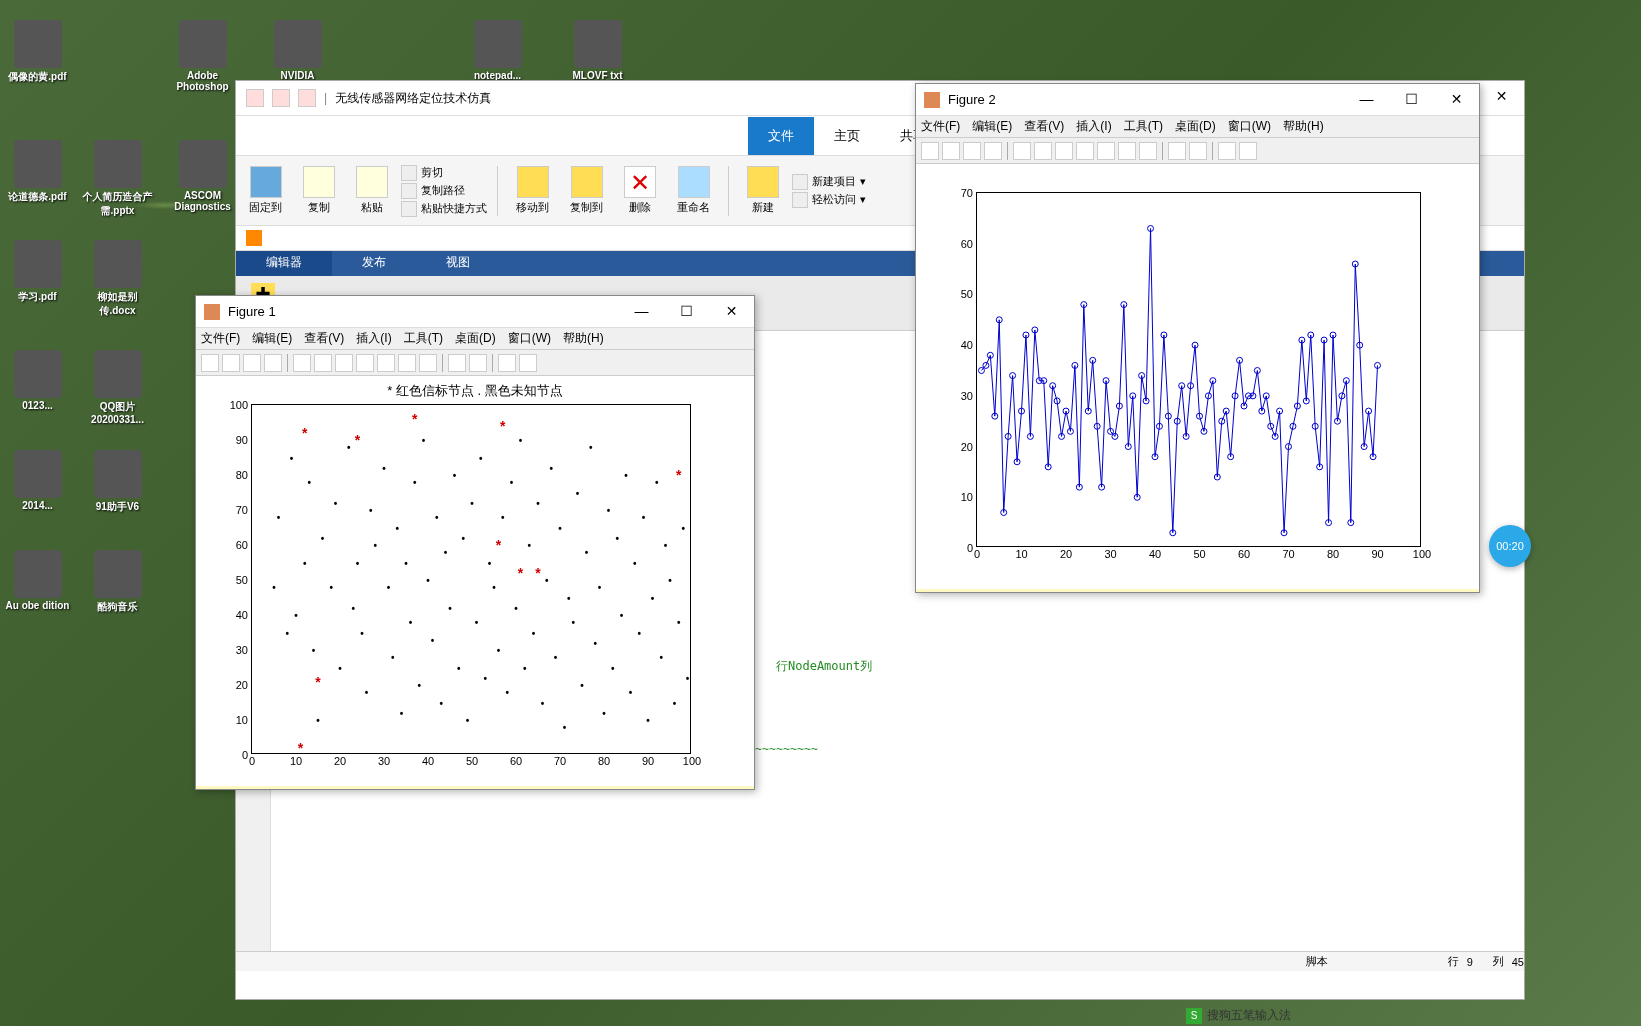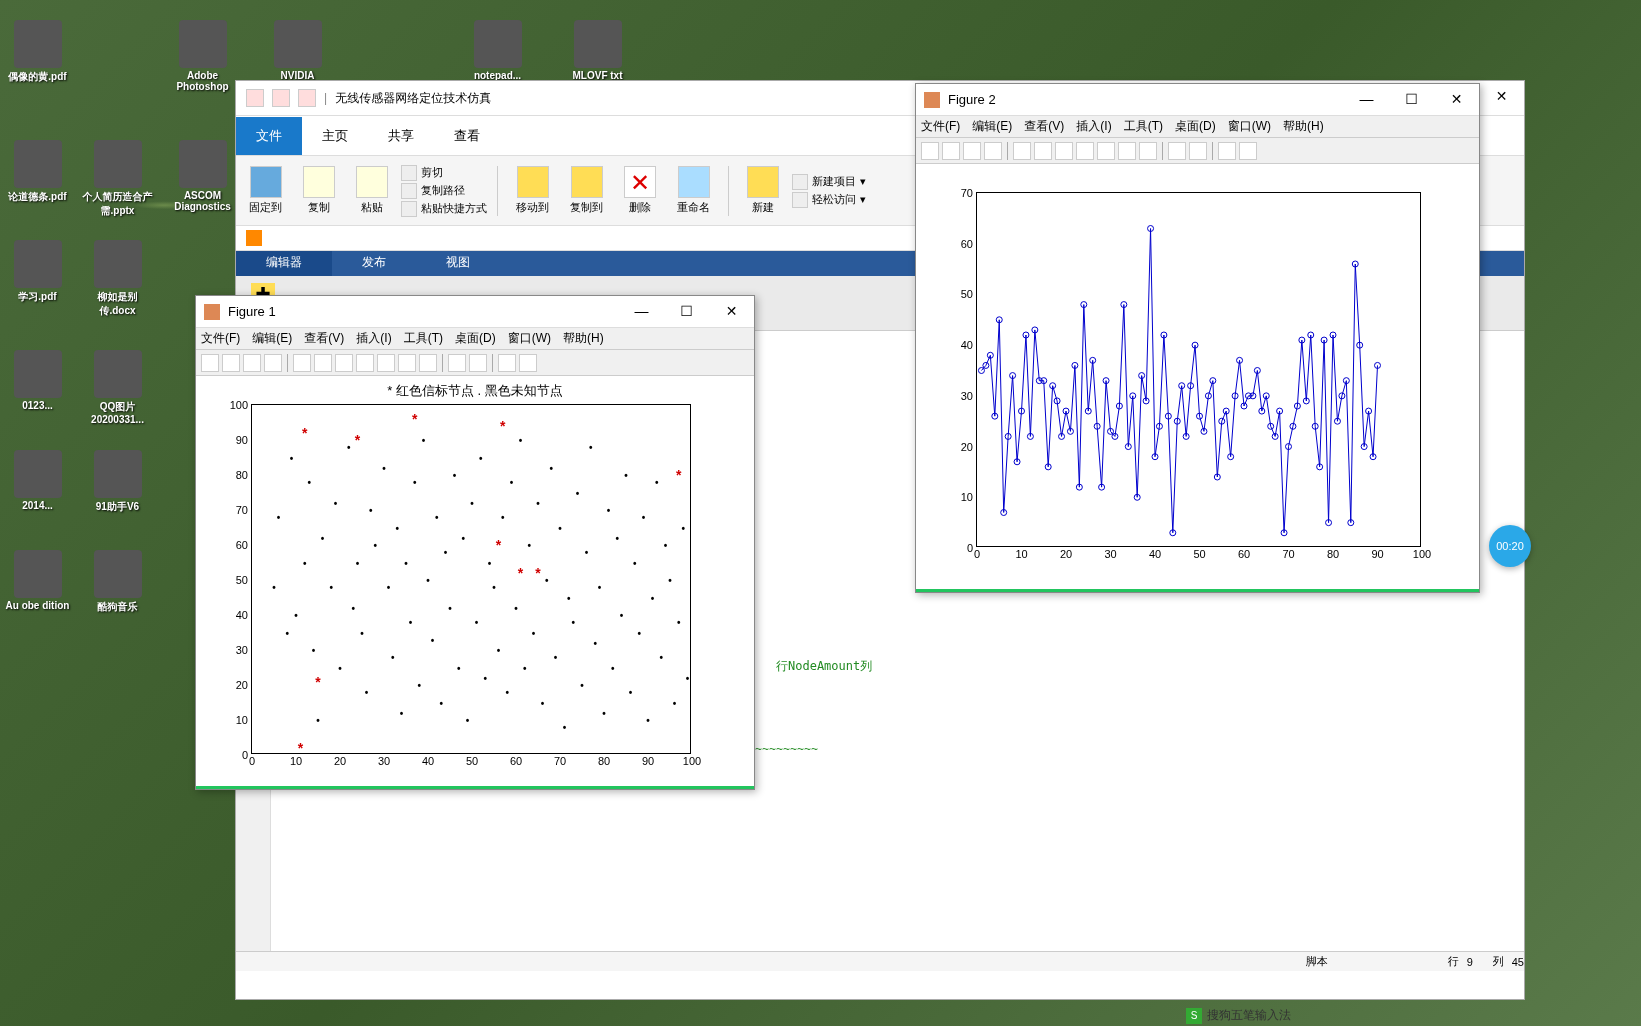--- a/index.html
+++ b/index.html
@@ -11,21 +11,21 @@
   radial-gradient(ellipse 70px 7px at 60% 60%, #5a7a3a 0%, transparent 50%),
   radial-gradient(ellipse 90px 9px at 80% 80%, #6a8a4a 0%, transparent 50%),
   radial-gradient(ellipse 50px 5px at 20% 70%, #7a9a5a 0%, transparent 50%);
 }
 .desktop-icon { position: absolute; width: 75px; text-align: center; color: #fff; font-size: 10px; text-shadow: 1px 1px 2px #000; font-weight: bold; }
 .desktop-icon .ico { width: 48px; height: 48px; margin: 0 auto 2px; background: #555; border-radius: 4px; }
 .explorer-window { position: absolute; left: 235px; top: 80px; width: 1290px; height: 920px; background: #fff; border: 1px solid #aaa; }
 .explorer-title { height: 35px; display: flex; align-items: center; padding: 0 10px; font-size: 12px; border-bottom: 1px solid #ddd; }
 .explorer-title .nav-icons { display: flex; gap: 8px; }
 .explorer-title .nav-icons span { width: 18px; height: 18px; background: #fdd; border: 1px solid #ccc; }
-.explorer-tabs { height: 40px; display: flex; align-items: center; background: #fff; border-bottom: 1px solid #ddd; }
+.explorer-tabs { height: 40px; display: flex; align-items: center; background: #fff; border-bottom: 1px solid #ddd; justify-content: center; }
 .explorer-tabs .tab { padding: 10px 20px; font-size: 13px; }
 .explorer-tabs .tab.active { background: #1979ca; color: #fff; }
 .ribbon { height: 70px; background: #f5f5f5; border-bottom: 1px solid #ddd; display: flex; align-items: center; padding: 5px; gap: 5px; }
 .ribbon-item { display: flex; flex-direction: column; align-items: center; font-size: 11px; padding: 2px 8px; }
 .ribbon-item .ri-icon { width: 32px; height: 32px; background: #ffd; border: 1px solid #ccc; margin-bottom: 2px; }
 .ribbon-sep { width: 1px; height: 50px; background: #ccc; margin: 0 5px; }
 .ribbon-small { display: flex; flex-direction: column; gap: 2px; font-size: 11px; }
 .ribbon-small div { display: flex; align-items: center; gap: 4px; }
 .ribbon-small .si { width: 16px; height: 16px; background: #eee; border: 1px solid #ccc; }
 .editor-bar { height: 25px; background: #fff; border-bottom: 1px solid #ddd; display: flex; align-items: center; padding: 0 10px; font-size: 12px; color: #555; }
@@ -38,21 +38,21 @@
 .code-area { display: flex; background: #fff; position: absolute; top: 250px; bottom: 30px; left: 0; right: 0; }
 .line-numbers { width: 35px; background: #f0f0f0; border-right: 1px solid #ddd; padding-top: 2px; }
 .line-numbers div { font-size: 11px; color: #888; text-align: right; padding-right: 5px; height: 17px; }
 .code-content { flex: 1; padding: 2px 5px; font-family: Consolas, monospace; font-size: 12px; }
 .code-content .line { height: 17px; white-space: pre; }
 .code-content .var { color: #000; }
 .code-content .comment { color: #228b22; }
 .status-bar-ex { position: absolute; bottom: 0; left: 0; right: 0; height: 25px; background: #f0f0f0; border-top: 1px solid #ddd; display: flex; align-items: center; padding: 0 15px; font-size: 12px; gap: 20px; }
 .window-controls { position: absolute; right: 0; top: 0; display: flex; }
 .window-controls div { width: 45px; height: 30px; display: flex; align-items: center; justify-content: center; font-size: 14px; }
-.figure-window { position: absolute; background: #22c55e; border: 1px solid #888; box-shadow: 2px 2px 8px rgba(0,0,0,0.3); }
+.figure-window { position: absolute; background: #fef9c3; border: 1px solid #888; box-shadow: 2px 2px 8px rgba(0,0,0,0.3); }
 .figure-title { height: 32px; background: #fff; display: flex; align-items: center; padding: 0 8px; font-size: 13px; border-bottom: 1px solid #ddd; }
 .figure-title .ft-icon { width: 16px; height: 16px; background: #d85; margin-right: 8px; }
 .figure-menu { height: 22px; background: #f0f0f0; display: flex; align-items: center; padding: 0 5px; font-size: 12px; gap: 12px; border-bottom: 1px solid #ccc; }
 .figure-toolbar { height: 26px; background: #f0f0f0; display: flex; align-items: center; padding: 0 5px; gap: 3px; border-bottom: 1px solid #ccc; }
 .figure-toolbar .ftb { width: 18px; height: 18px; background: #fff; border: 1px solid #ccc; }
 .figure-toolbar .ftb-sep { width: 1px; height: 18px; background: #aaa; margin: 0 2px; }
 .plot-area { background: #fff; position: relative; }
 .plot-title { text-align: center; font-size: 13px; padding: 6px 0; }
 .axes { position: absolute; border: 1px solid #000; background: #fff; }
 .tick-y { position: absolute; right: 100%; font-size: 11px; padding-right: 4px; transform: translateY(-50%); }

